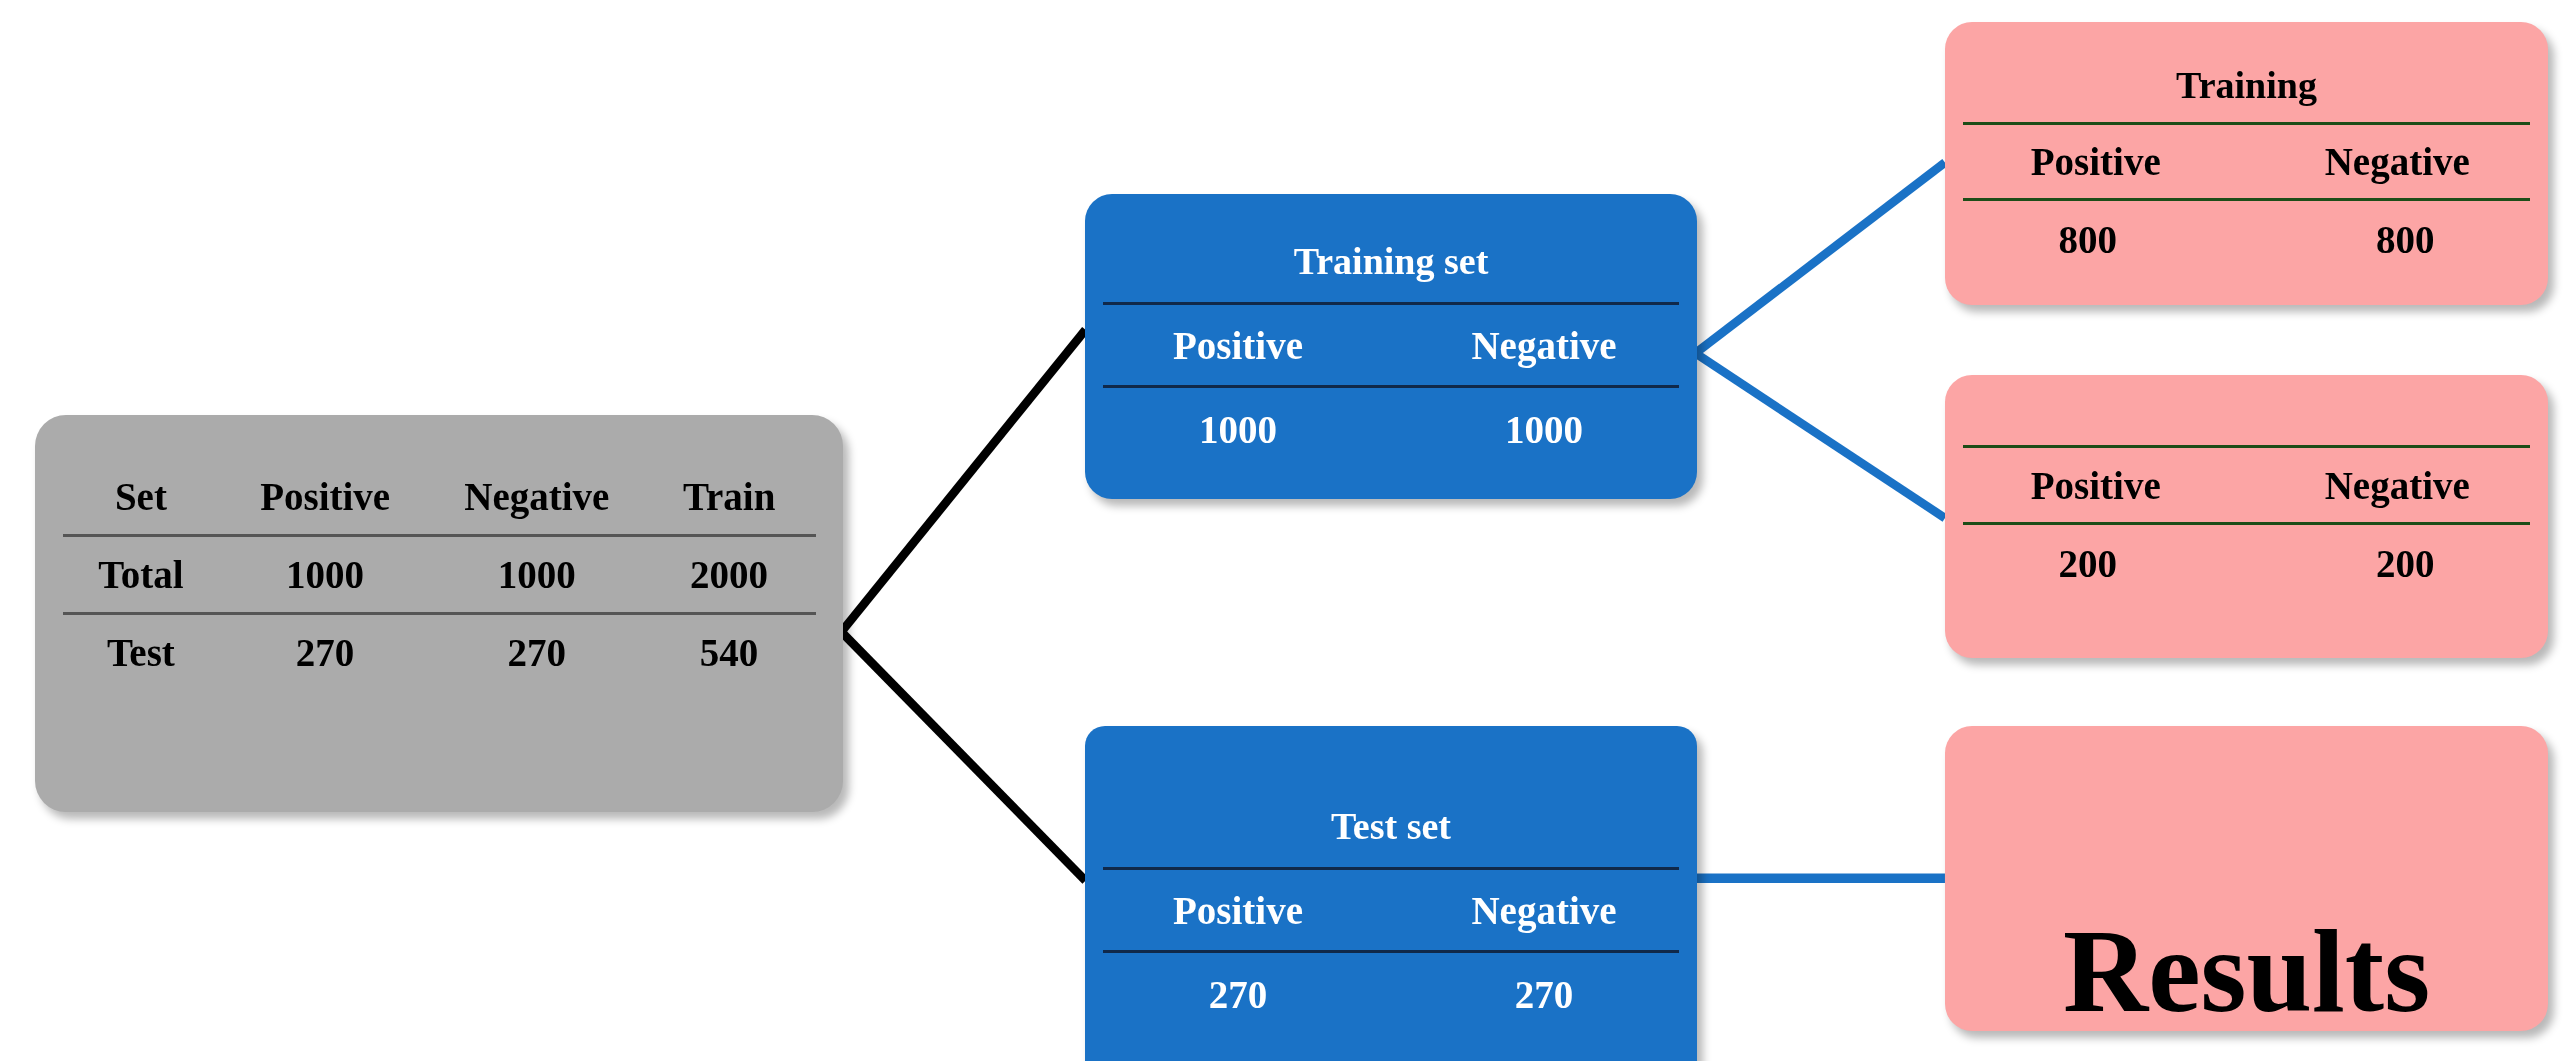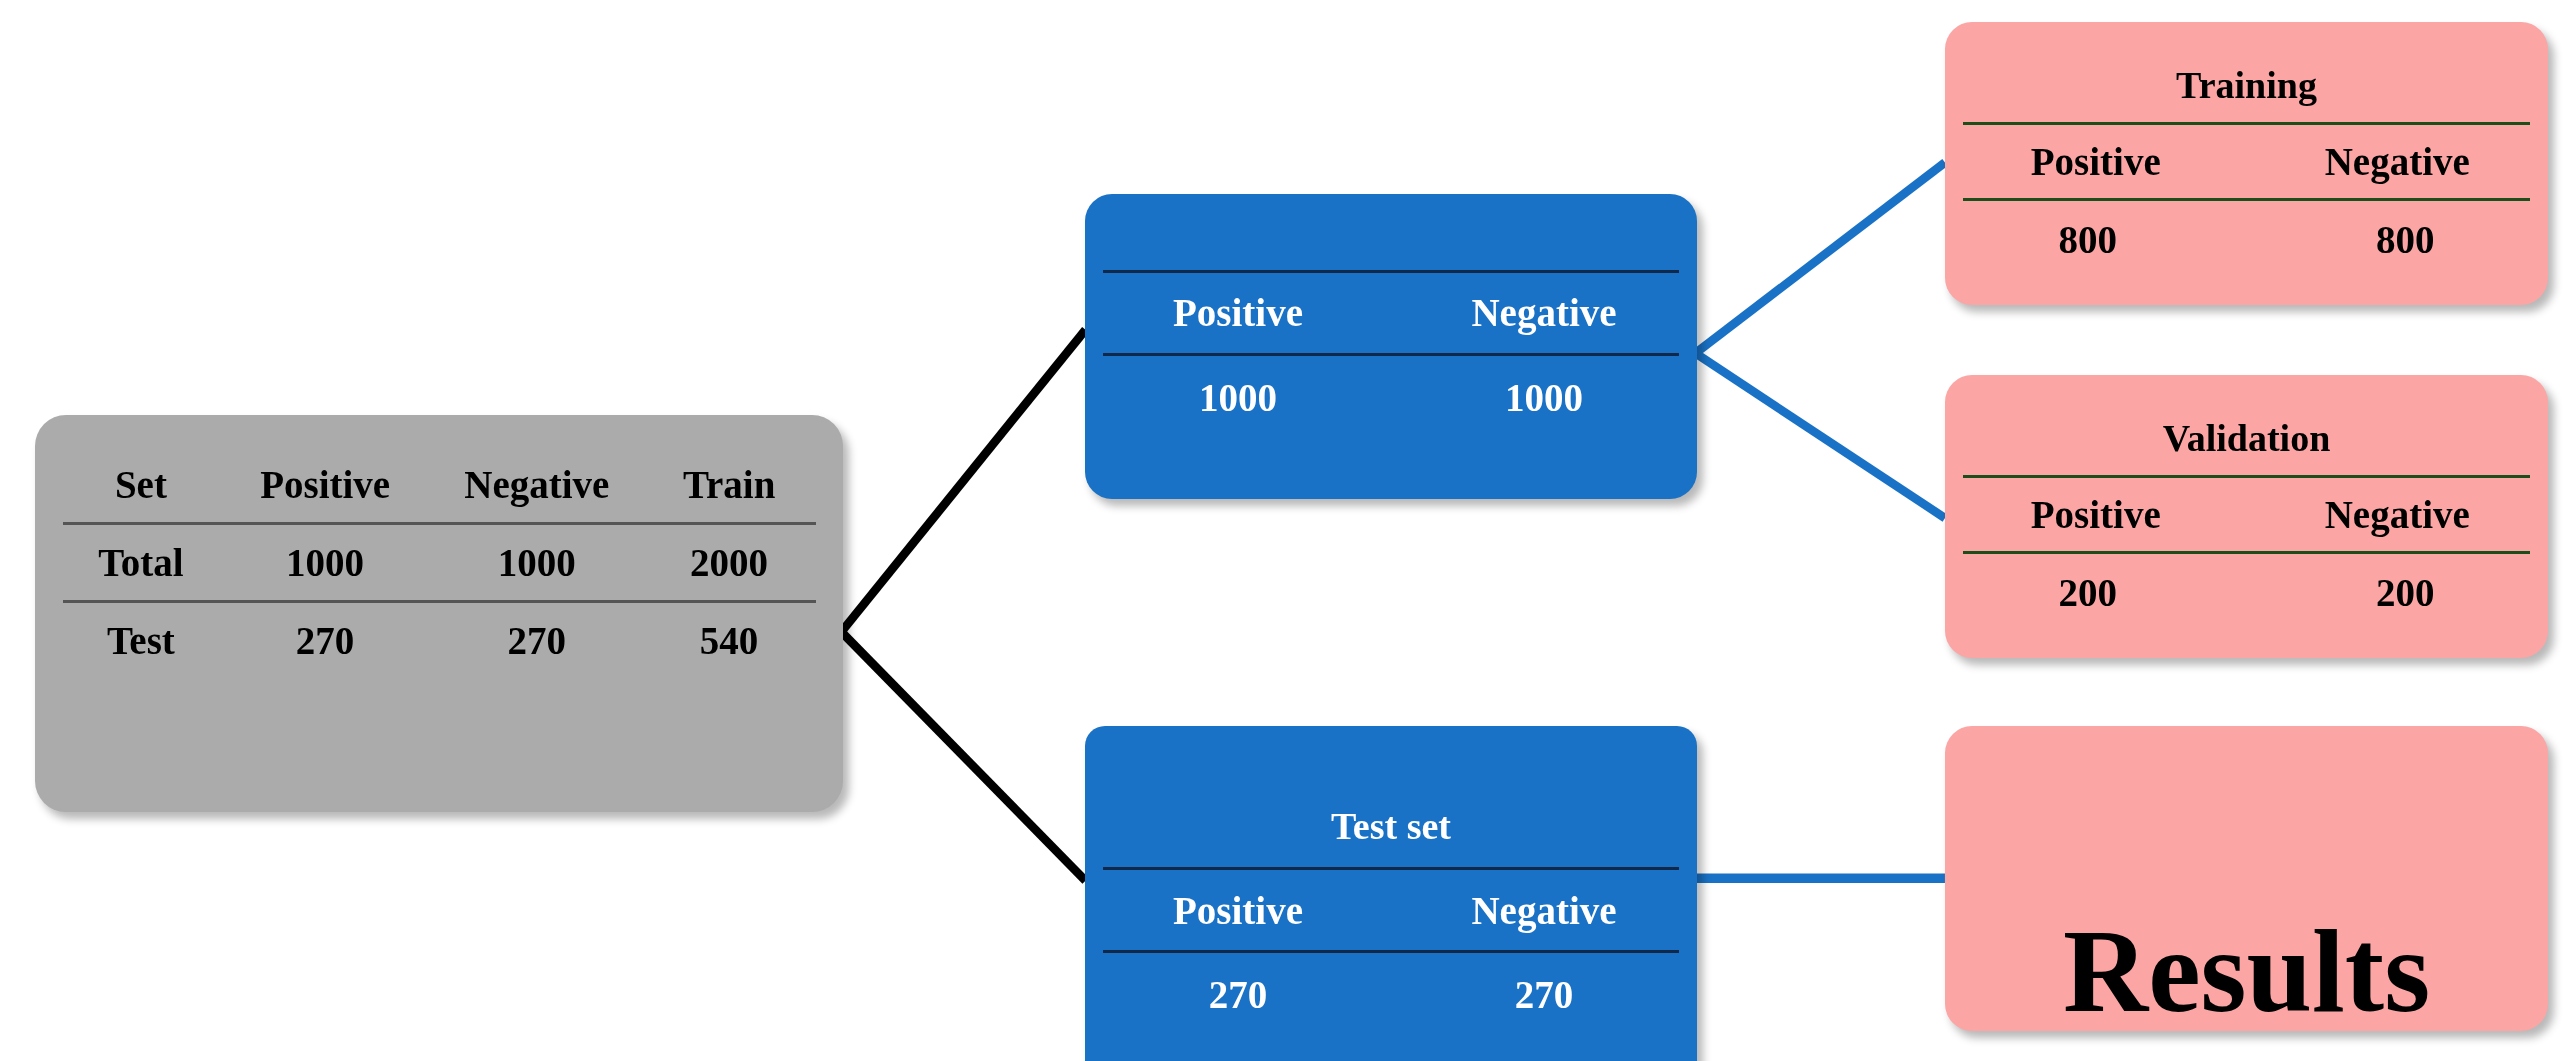--- a/index.html
+++ b/index.html
@@ -41,21 +41,21 @@
   .card.green  { background: #fca5a5; }
 
   
   #gray-box {
     left: 35px;
     top: 415px;
     width: 808px;
     height: 397px;
     border-radius: 31px;
     justify-content: flex-start;
-    padding-top: 32px;
+    padding-top: 44px;
   }
   table.summary {
     border-collapse: collapse;
     width: 753px;
     margin: 0 auto;
     color: #000000;
   }
   table.summary th,
   table.summary td {
     font-weight: bold;
@@ -168,20 +168,21 @@
           <td>Test</td>
           <td>270</td>
           <td>270</td>
           <td>540</td>
         </tr>
       </tbody>
     </table>
   </div>
 
   <div id="training-set-box" class="card blue">
+    <div class="stat-title">Training set</div>
     <div class="stat-rule"></div>
     <div class="stat-row head">
       <div class="stat-cell">Positive</div>
       <div class="stat-cell">Negative</div>
     </div>
     <div class="stat-rule"></div>
     <div class="stat-row vals">
       <div class="stat-cell">1000</div>
       <div class="stat-cell">1000</div>
     </div>
@@ -209,21 +210,20 @@
       <div class="stat-cell">Negative</div>
     </div>
     <div class="stat-rule"></div>
     <div class="stat-row vals">
       <div class="stat-cell">800</div>
       <div class="stat-cell">800</div>
     </div>
   </div>
 
   <div id="validation-box" class="card green">
-    <div class="stat-title">Validation</div>
     <div class="stat-rule"></div>
     <div class="stat-row head">
       <div class="stat-cell">Positive</div>
       <div class="stat-cell">Negative</div>
     </div>
     <div class="stat-rule"></div>
     <div class="stat-row vals">
       <div class="stat-cell">200</div>
       <div class="stat-cell">200</div>
     </div>

